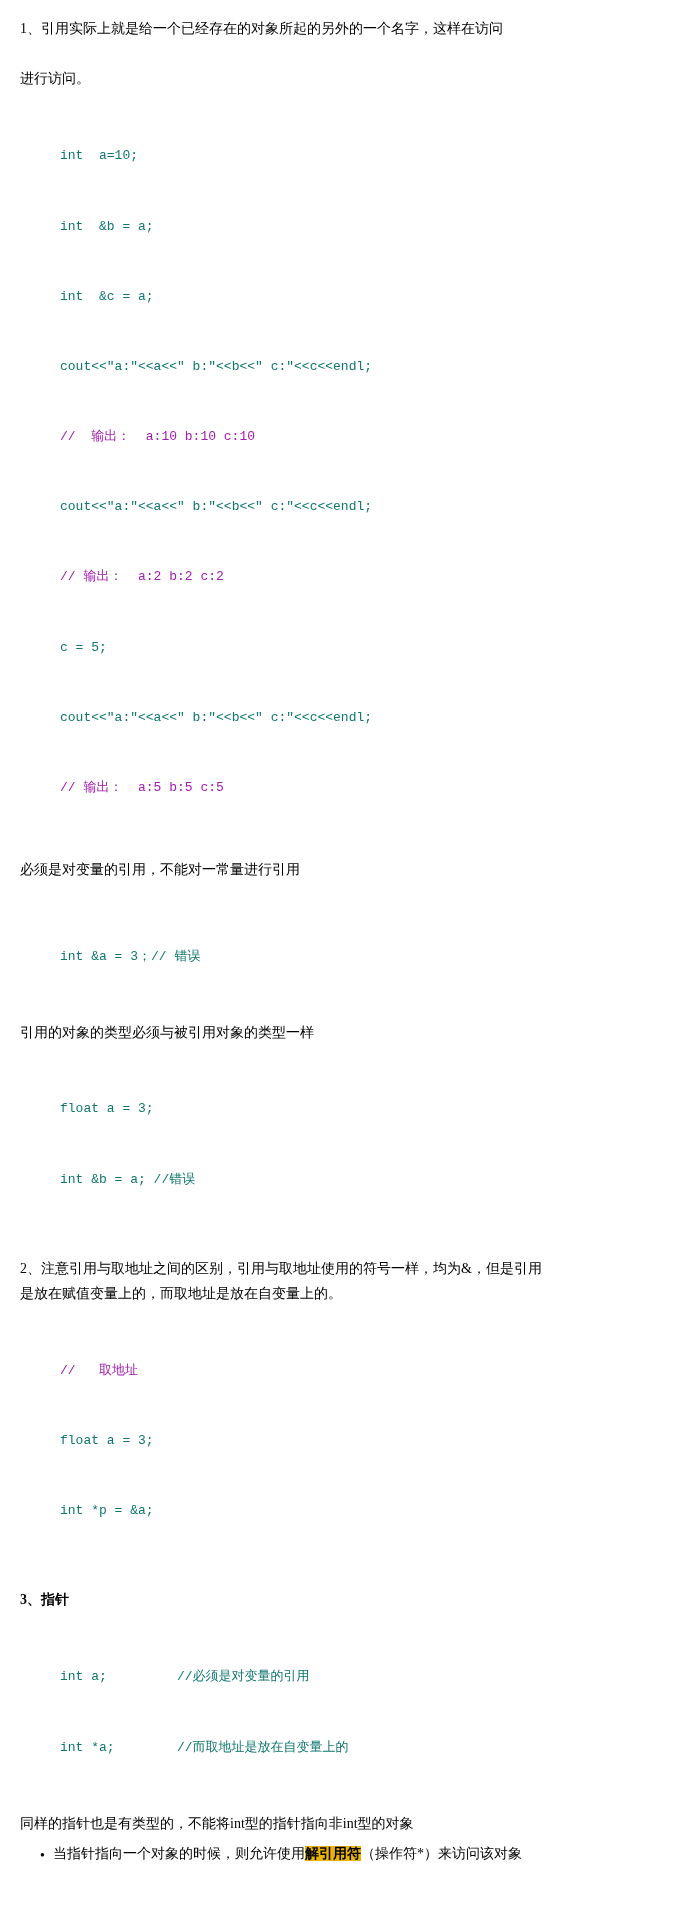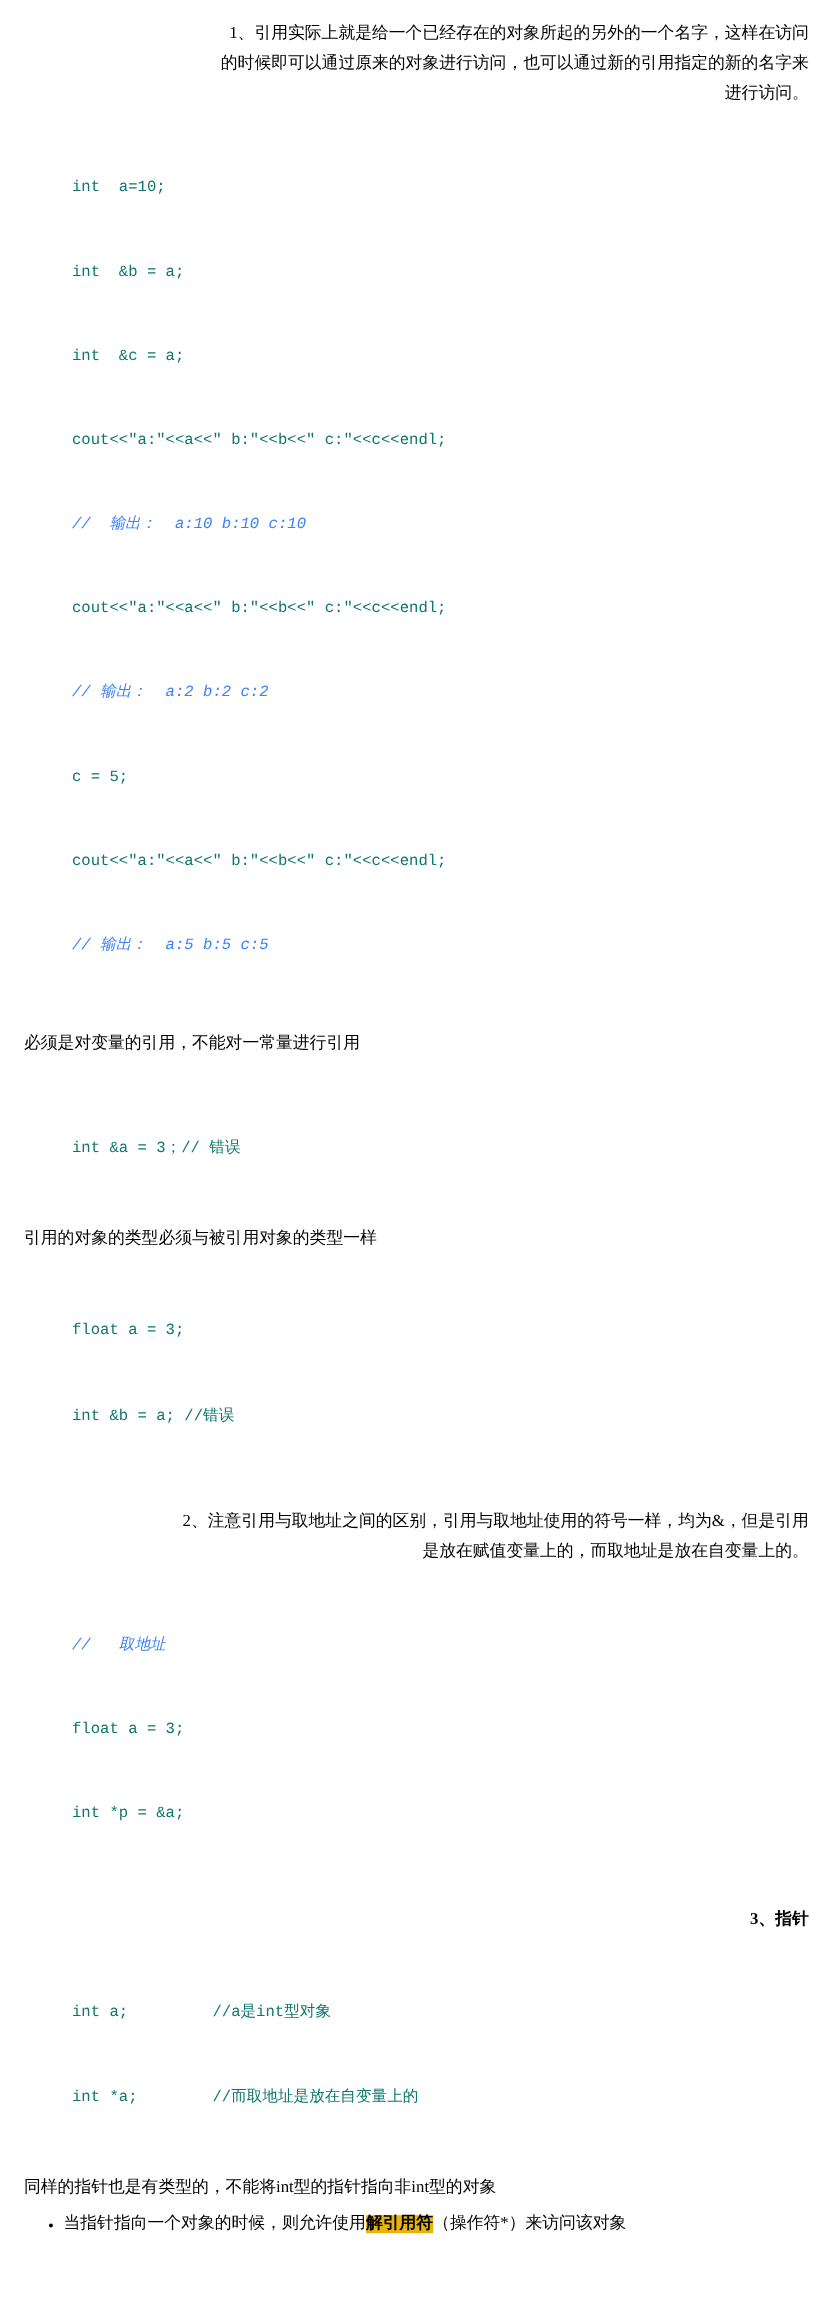--- a/index.html
+++ b/index.html
@@ -11,40 +11,38 @@
       width: 694px;
       padding: 16px 20px;
       line-height: 1.7;
     }
     .section {
       margin-bottom: 18px;
     }
     .text-block {
       margin-bottom: 6px;
       line-height: 1.8;
-      text-align: right;
     }
     .code-block {
       font-family: "Courier New", Courier, monospace;
       font-size: 13px;
       color: #000;
       margin: 6px 0 6px 40px;
       line-height: 1.8;
       white-space: pre;
     }
     .code-line {
       display: block;
       font-family: "Courier New", Courier, monospace;
       font-size: 13px;
       color: #0f766e;
       line-height: 1.8;
     }
     .comment {
-      color: #3b82f6;
-      font-style: italic;
+      color: #a21caf;
     }
     .highlight-yellow {
       background-color: #eab308;
       font-weight: bold;
     }
     .bullet-item {
       display: flex;
       align-items: flex-start;
       margin-bottom: 4px;
     }
@@ -57,21 +55,21 @@
     .bold-text {
       font-weight: bold;
     }
   </style>
 </head>
 <body>
 
 <div class="section">
   <div class="text-block">
     <span>1、引用实际上就是给一个已经存在的对象所起的另外的一个名字，这样在访问</span><br>
-    <span>的时候即可以通过原来的对象进行访问，也可以通过新的引用指定的新的名字来</span><br>
+    <br>
     <span>进行访问。</span>
   </div>
 
   <div class="code-block">
     <span class="code-line">int  a=10;</span>
     <span class="code-line">int  &amp;b = a;</span>
     <span class="code-line">int  &amp;c = a;</span>
     <span class="code-line">cout&lt;&lt;"a:"&lt;&lt;a&lt;&lt;" b:"&lt;&lt;b&lt;&lt;" c:"&lt;&lt;c&lt;&lt;endl;</span>
     <span class="code-line comment">//  输出：  a:10 b:10 c:10</span>
     <span class="code-line">cout&lt;&lt;"a:"&lt;&lt;a&lt;&lt;" b:"&lt;&lt;b&lt;&lt;" c:"&lt;&lt;c&lt;&lt;endl;</span>
@@ -106,21 +104,21 @@
     <span class="code-line">float a = 3;</span>
     <span class="code-line">int *p = &amp;a;</span>
   </div>
 </div>
 
 <div class="section">
   <div class="text-block bold-text">
     <span>3、指针</span>
   </div>
   <div class="code-block">
-    <span class="code-line">int a;         //a是int型对象</span>
+    <span class="code-line">int a;         //必须是对变量的引用</span>
     <span class="code-line">int *a;        //而取地址是放在自变量上的</span>
   </div>
   <div style="margin-bottom: 6px;">
     <span>同样的指针也是有类型的，不能将int型的指针指向非int型的对象</span>
   </div>
 
   <div class="bullet-item">
     <span class="bullet-dot">•</span>
     <div>
       <span>当指针指向一个对象的时候，则允许使用</span><span class="highlight-yellow">解引用符</span><span>（操作符*）来访问该对象</span>

